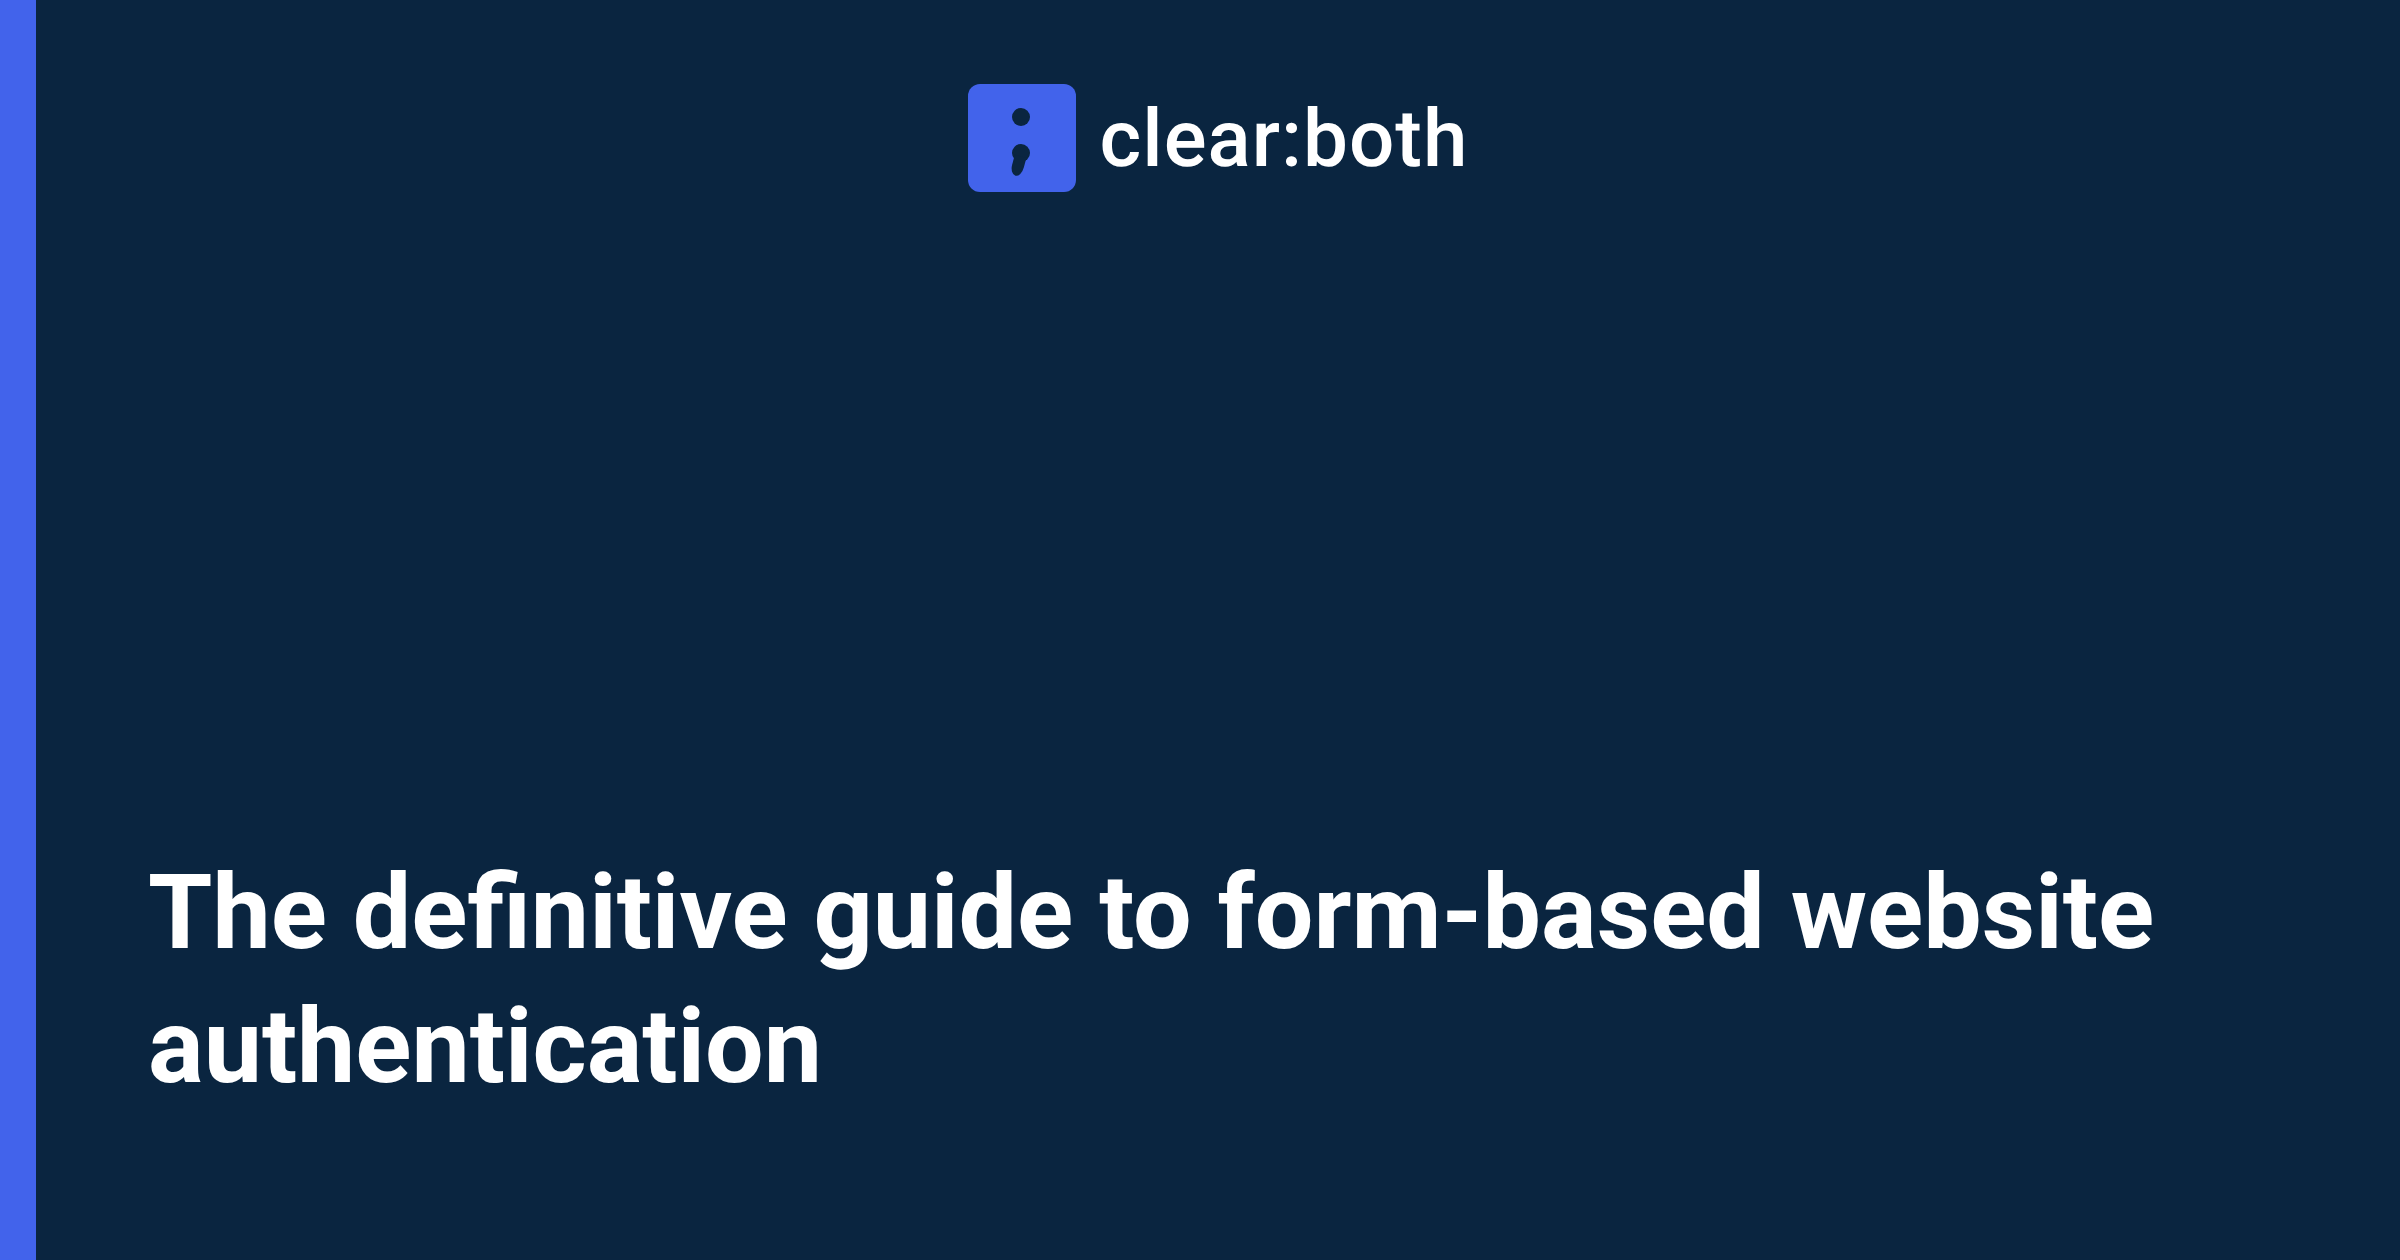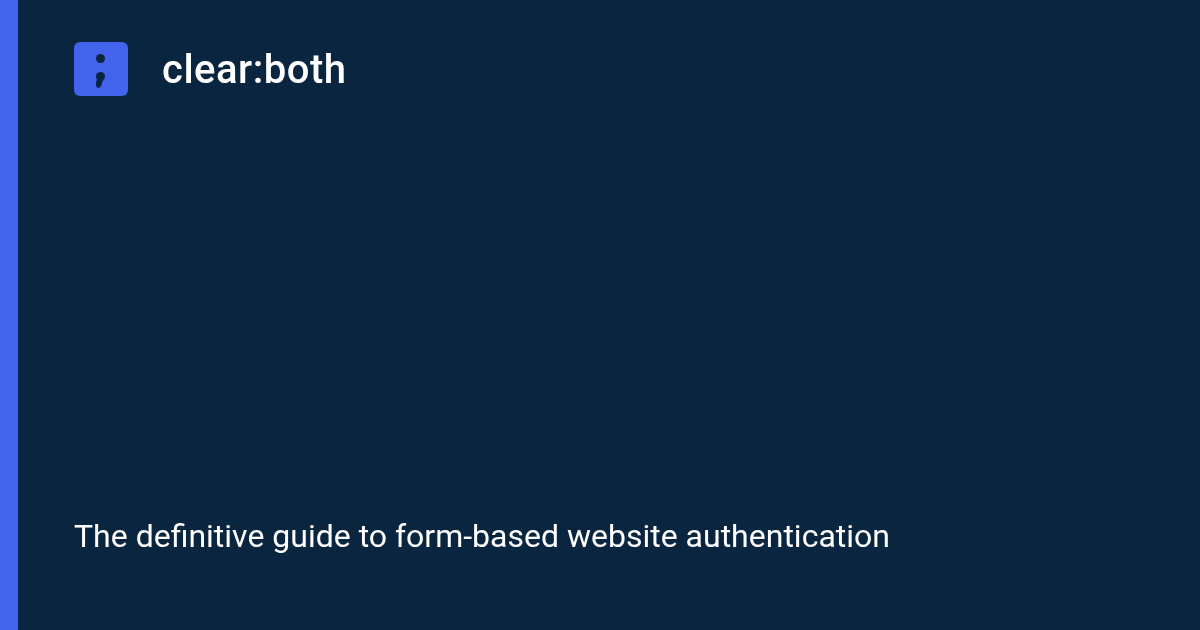--- a/index.html
+++ b/index.html
@@ -30,21 +30,22 @@
       width: 1182px;
       height: 630px;
       padding: 42px 56px;
       display: flex;
       flex-direction: column;
       justify-content: space-between;
     }
     .header {
       display: flex;
       align-items: center;
-      gap: 34px;
+      gap: 12px;
+      justify-content: center;
     }
     .logo-box {
       width: 54px;
       height: 54px;
       background: #4263eb;
       border-radius: 6px;
       display: flex;
       align-items: center;
       justify-content: center;
       position: relative;
@@ -83,22 +84,22 @@
       top: 6px;
       transform: rotate(15deg);
     }
     .brand {
       font-size: 40px;
       font-weight: 500;
       color: #ffffff;
       letter-spacing: 0.5px;
     }
     .title {
-      font-size: 32px;
-      font-weight: 400;
+      font-size: 52px;
+      font-weight: 700;
       color: #ffffff;
       line-height: 1.3;
       padding-bottom: 30px;
       max-width: 1050px;
     }
   </style>
 </head>
 <body>
 
 <div class="accent-stripe"></div>

